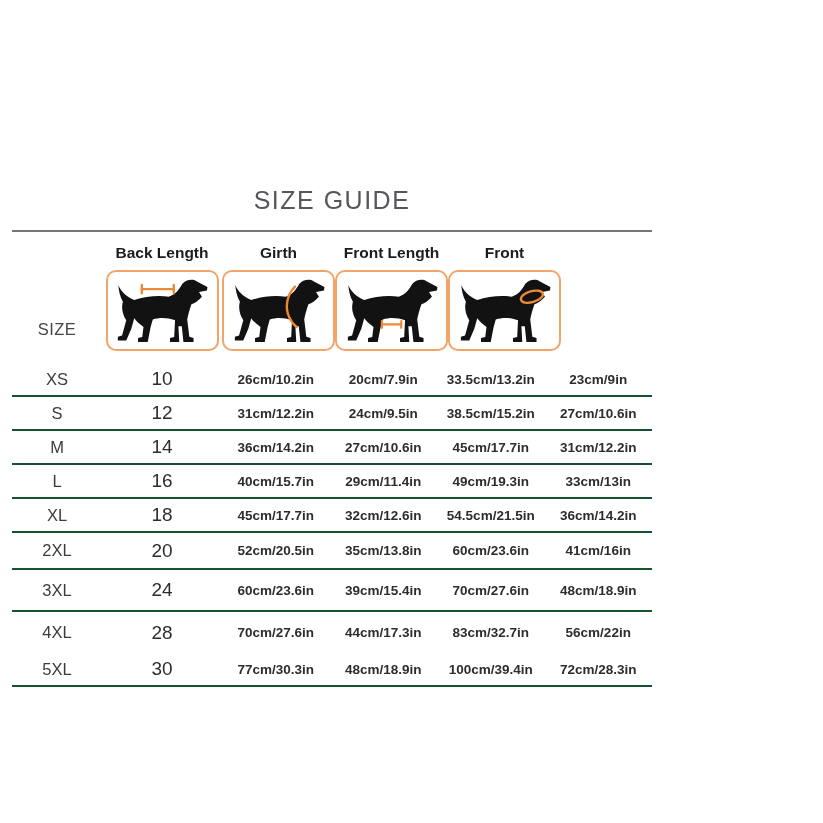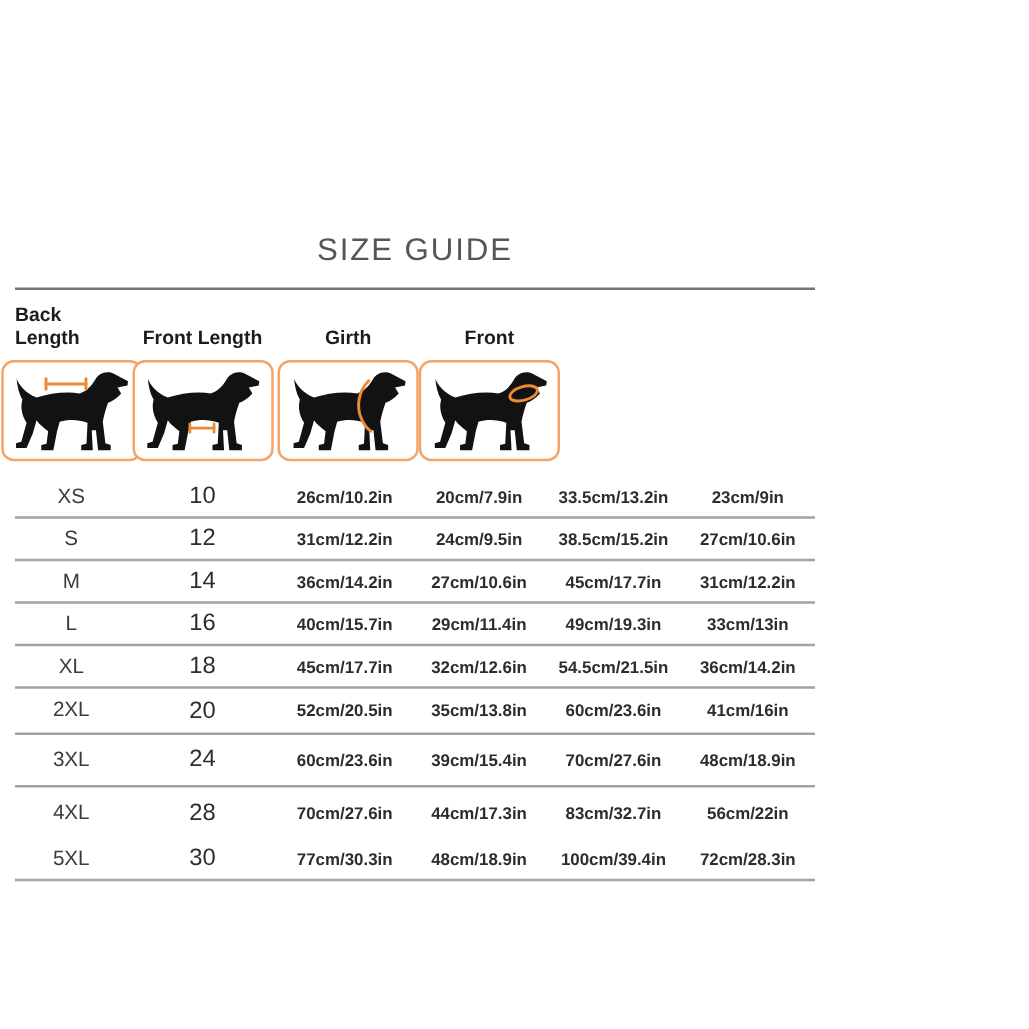--- a/index.html
+++ b/index.html
@@ -12,21 +12,21 @@
   .header-row { display:grid; grid-template-columns:90px 120px repeat(4,1fr);
                 align-items:end; padding-top:12px; padding-bottom:12px; }
   .hdr-label-cell { text-align:center; padding-bottom:12px; }
   .size-header { font-size:16.5px; color:#46474b; letter-spacing:0.5px; }
   .bodynum-header { font-weight:bold; font-size:13.5px; color:#1c1c1e; letter-spacing:0.2px; }
   .measure-col { display:flex; flex-direction:column; align-items:center; }
   .col-header { font-weight:bold; font-size:15.5px; color:#1c1c1e; margin-bottom:8px; }
   .dog-box { width:113px; height:81px; border:2px solid #f2a469; border-radius:10px;
              background:#ffffff; display:flex; align-items:center; justify-content:center; }
   .row { display:grid; grid-template-columns:90px 120px repeat(4,1fr);
-         align-items:center; height:34px; border-bottom:2px solid #a3a3a3; text-align:center; }
+         align-items:center; height:34px; border-bottom:2px solid #14532d; text-align:center; }
   .row:nth-child(7) { height:37px; }
   .row:nth-child(8) { height:42px; }
   .row:nth-child(9) { height:41px; border-bottom:none; }
   .size-cell { font-size:16.5px; color:#3a3b3e; }
   .bodynum-cell { font-size:19px; color:#2d2d30; }
   .val-cell { font-size:13.5px; color:#2d2d30;font-weight:bold; }
   .hidden-defs { position:absolute; width:0; height:0; overflow:hidden; }
 </style>
 </head>
 <body>
@@ -44,55 +44,56 @@
 </svg>
 
 <div class="page">
 
   <div class="title">SIZE GUIDE</div>
   <hr class="top-rule">
 
   <div class="size-table">
 
     <div class="header-row">
+      <div class="hdr-label-cell size-header">SIZE</div>
 
       <div class="measure-col">
         <div class="col-header">Back Length</div>
         <div class="dog-box">
           <svg width="104" height="74" viewBox="0 0 120 88">
             <use href="#dog-path"></use>
             <g stroke="#ed8a35" stroke-width="2.8" stroke-linecap="round">
               <line x1="36" y1="18" x2="74" y2="18"></line>
               <line x1="36" y1="13" x2="36" y2="23"></line>
               <line x1="74" y1="13" x2="74" y2="23"></line>
             </g>
           </svg>
         </div>
       </div>
 
       <div class="measure-col">
+        <div class="col-header">Girth</div>
+        <div class="dog-box">
+          <svg width="104" height="74" viewBox="0 0 120 88">
+            <use href="#dog-path"></use>
+            <path d="M79,15 C69,25 67,40 72,51 C74,56 77,60 81,63" fill="none" stroke="#ed8a35" stroke-width="2.8" stroke-linecap="round"></path>
+          </svg>
+        </div>
+      </div>
+
+      <div class="measure-col">
         <div class="col-header">Front Length</div>
         <div class="dog-box">
           <svg width="104" height="74" viewBox="0 0 120 88">
             <use href="#dog-path"></use>
             <g stroke="#ed8a35" stroke-width="2.6" stroke-linecap="round">
               <line x1="48" y1="60" x2="71" y2="60"></line>
               <line x1="48" y1="56" x2="48" y2="64"></line>
               <line x1="71" y1="56" x2="71" y2="64"></line>
             </g>
-          </svg>
-        </div>
-      </div>
-
-      <div class="measure-col">
-        <div class="col-header">Girth</div>
-        <div class="dog-box">
-          <svg width="104" height="74" viewBox="0 0 120 88">
-            <use href="#dog-path"></use>
-            <path d="M79,15 C69,25 67,40 72,51 C74,56 77,60 81,63" fill="none" stroke="#ed8a35" stroke-width="2.8" stroke-linecap="round"></path>
           </svg>
         </div>
       </div>
 
       <div class="measure-col">
         <div class="col-header">Front</div>
         <div class="dog-box">
           <svg width="104" height="74" viewBox="0 0 120 88">
             <use href="#dog-path"></use>
             <ellipse cx="92" cy="27" rx="13.5" ry="6.5" transform="rotate(-16 92 27)" fill="none" stroke="#ed8a35" stroke-width="2.8"></ellipse>

